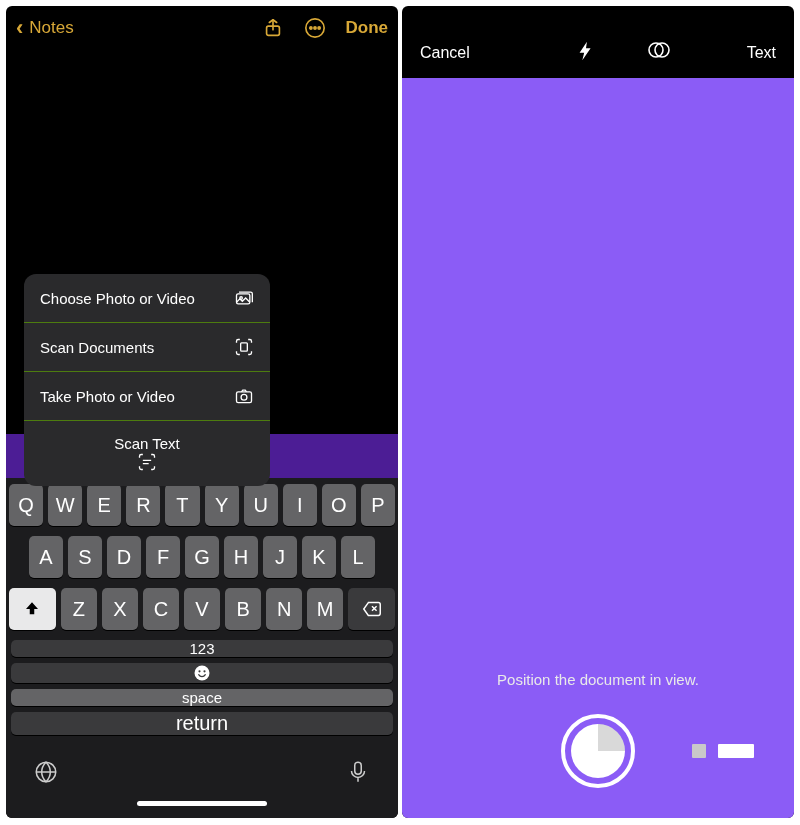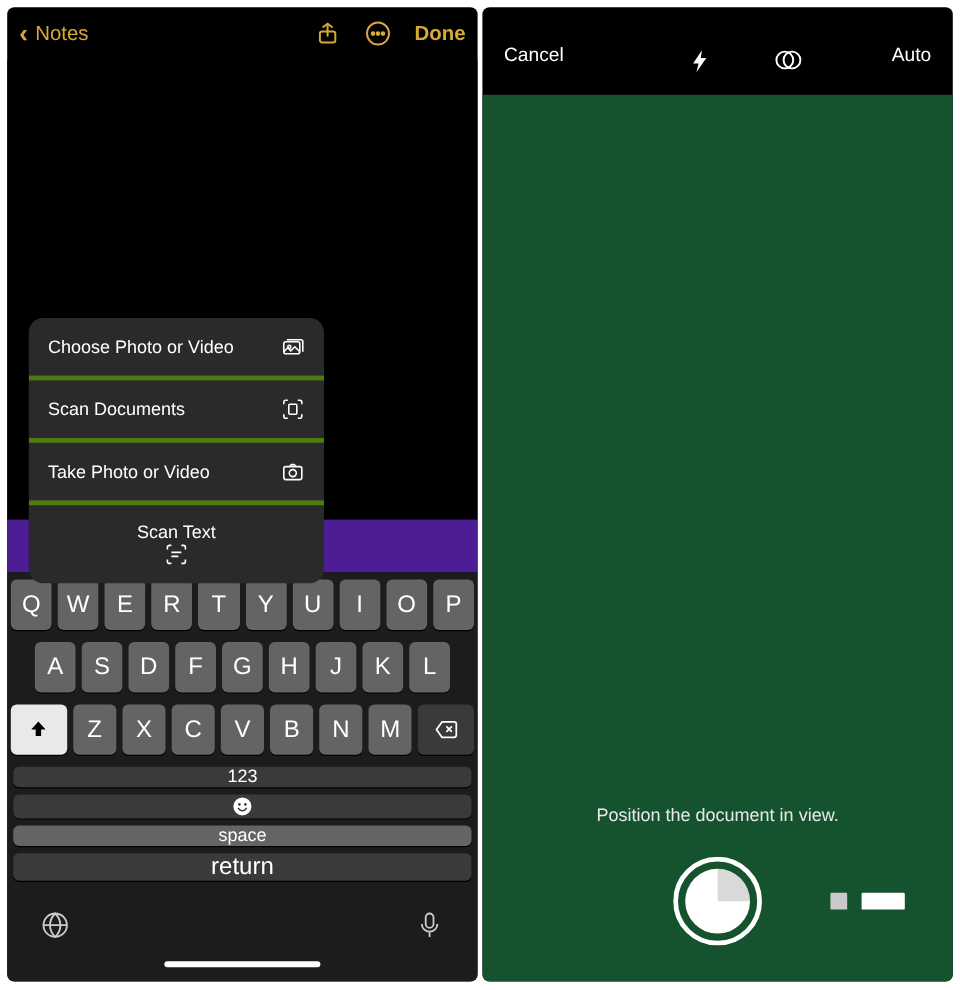--- a/index.html
+++ b/index.html
@@ -51,21 +51,21 @@
       border-radius: 12px;
       overflow: hidden;
     }
     .popup-item {
       display: flex;
       align-items: center;
       justify-content: space-between;
       padding: 14px 16px;
       color: #fff;
       font-size: 15px;
-      border-bottom: 4px solid #4d7c0f;
+      border-bottom: 1px solid #4d7c0f;
     }
     .popup-item:last-child { border-bottom: none; flex-direction: column; }
     .popup-item svg { flex-shrink: 0; }
 
     
     .toolbar {
       height: 44px;
       background: #4c1d95;
       display: flex;
       align-items: center;
@@ -100,25 +100,25 @@
     .key-return { background: #3a3a3c; font-size: 20px; flex: 1.8; }
     .krow4 { gap: 6px; padding: 0 2px; flex-direction: column; }
     .bottom-dock {
       display:flex; justify-content:space-between; align-items:center;
       padding: 14px 24px 6px 24px; color:#ccc;
     }
     .home-ind { width: 130px; height: 5px; background:#fff; border-radius: 3px; margin: 6px auto 4px auto; }
 
     
     .scan-header {
-      display:flex; justify-content:space-between;
+      display:flex; align-items:center; justify-content:space-between;
       padding: 32px 18px 10px 18px; color:#fff; font-size:16px;
     }
     .scan-header .mid { display:flex; gap: 50px; margin-left: 30px; }
-    .scan-viewport { flex:1; background:#14532d; position:relative; }
+    .scan-viewport { flex:1; background:#8b5cf6; position:relative; }
     .scan-caption { position:absolute; bottom: 130px; left:0; right:0; text-align:center; color:#e9e9e9; font-size:15px; }
     .shutter-wrap { position:absolute; bottom:30px; left:0; right:0; display:flex; align-items:center; justify-content:center; gap: 24px; }
     .shutter { width: 74px; height: 74px; position:relative; }
     .shutter svg { width:74px; height:74px; }
     .mini { width: 14px; height: 14px; background:#c9c9c9; border-radius:1px; }
     .mini2 { width: 36px; height: 14px; background:#fff; border-radius:1px; }
   </style>
 </head>
 <body>
 
@@ -306,21 +306,21 @@
               <path d="M13 2L5 14h5l-2 8 9-13h-5z"></path>
             </svg>
         </span>
         <span>
           <svg viewBox="0 0 24 24" width="24" height="24" fill="none" stroke="#fff" stroke-width="1.6">
               <circle cx="9" cy="12" r="7"></circle>
               <circle cx="15" cy="12" r="7"></circle>
             </svg>
         </span>
       </div>
-      <span>Auto</span>
+      <span>Text</span>
     </div>
 
     <div class="scan-viewport">
       <div class="scan-caption">Position the document in view.</div>
       <div class="shutter-wrap">
         <div class="shutter">
           <svg viewBox="0 0 74 74">
             <circle cx="37" cy="37" r="35" fill="none" stroke="#fff" stroke-width="4"></circle>
             <circle cx="37" cy="37" r="27" fill="#fff"></circle>
             <path d="M37 10 A27 27 0 0 1 64 37 L37 37 Z" fill="#000" opacity="0.15"></path>

